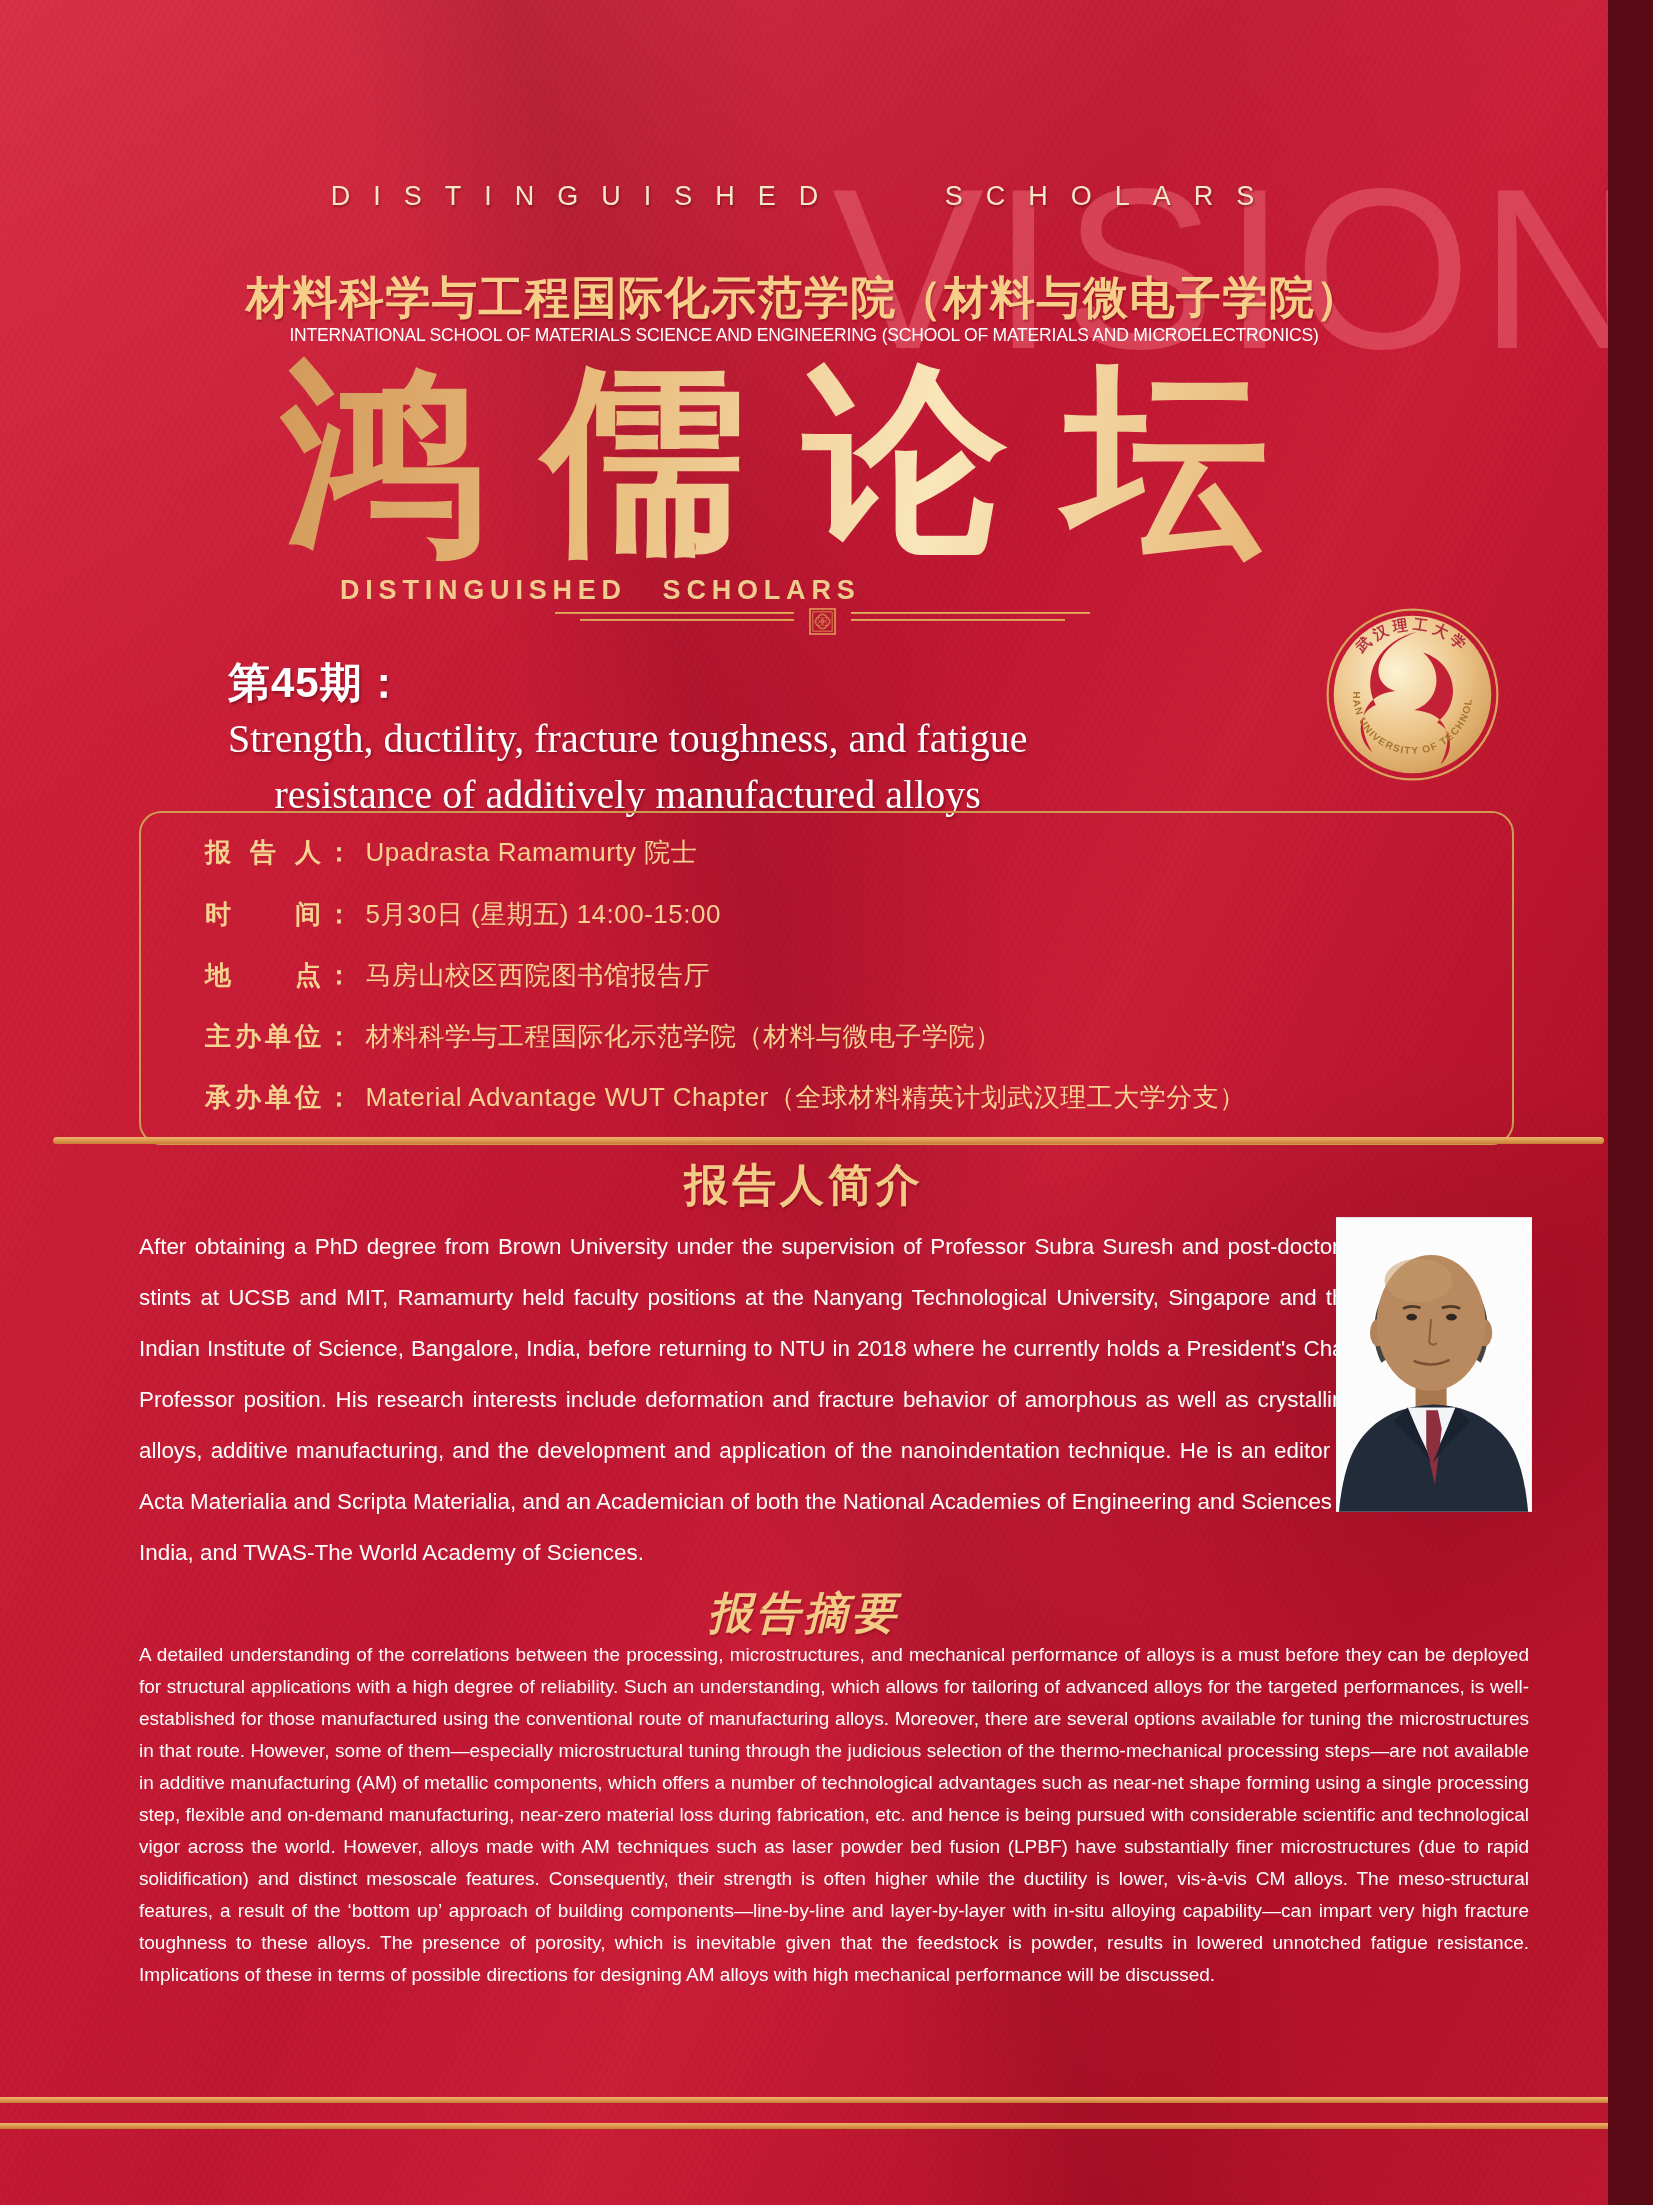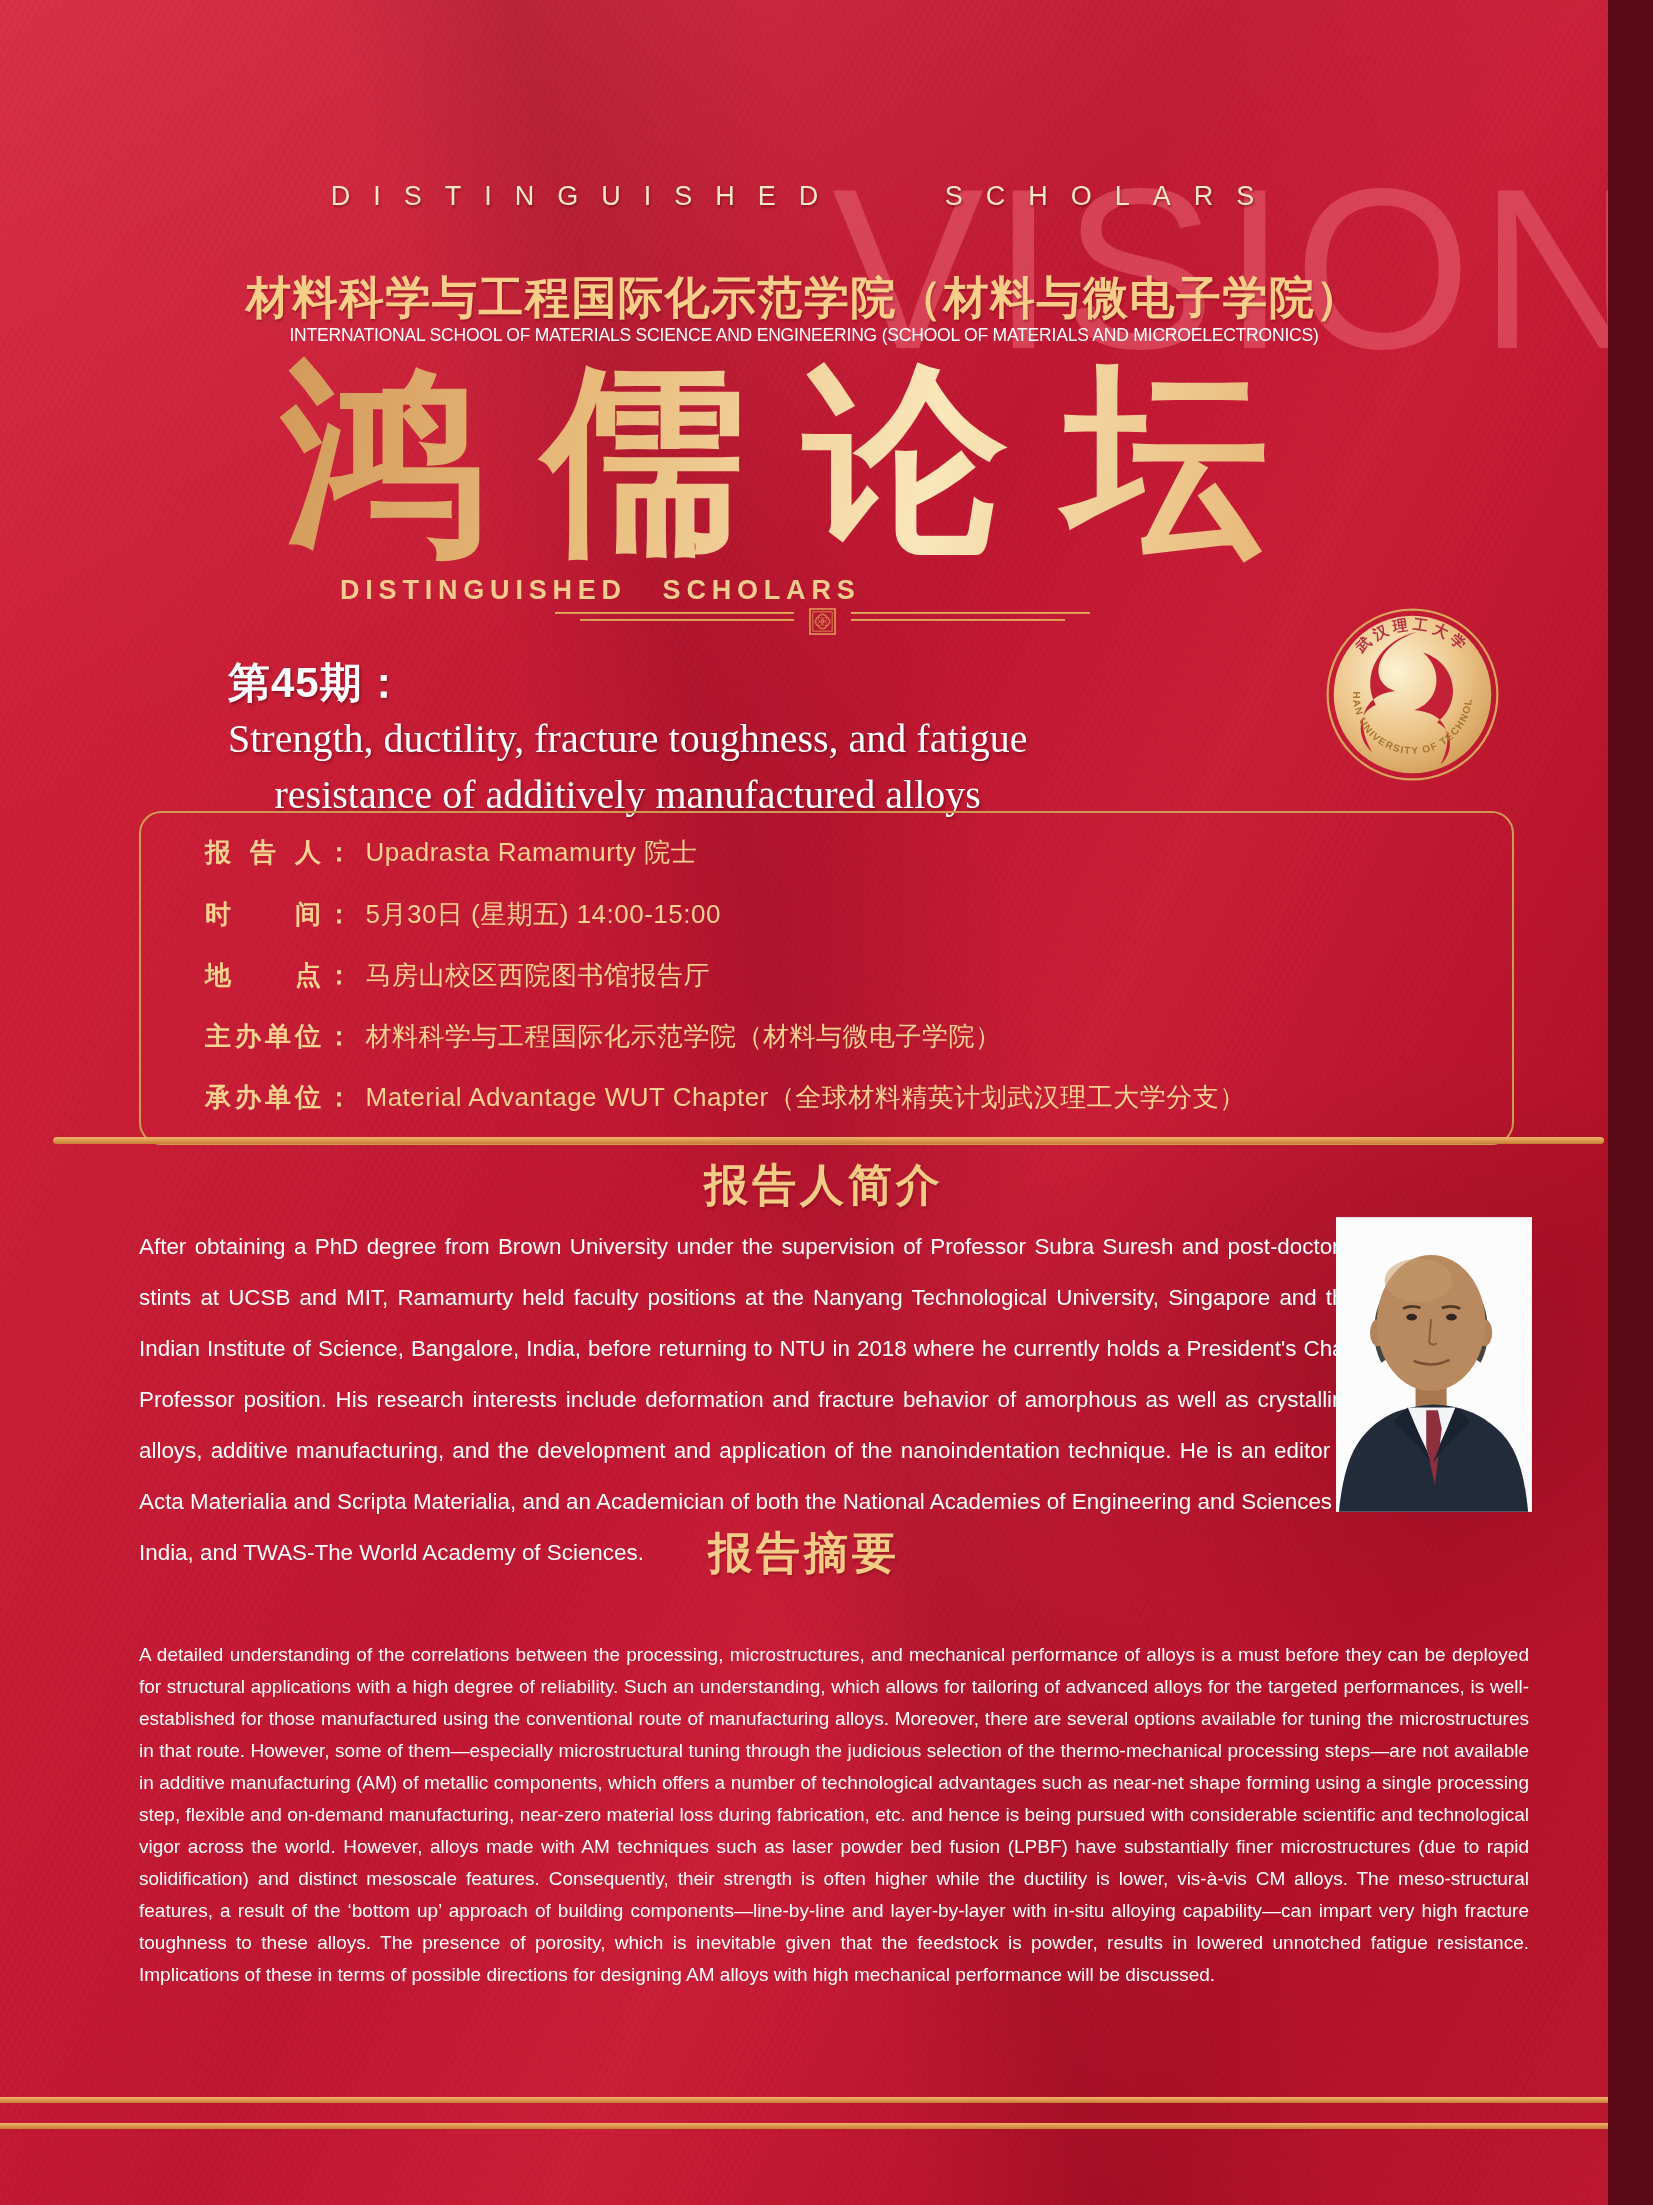--- a/index.html
+++ b/index.html
@@ -81,22 +81,22 @@
   .info-value{font-weight:500;letter-spacing:0.5px;}
   .accent-line{
     position:absolute;left:53px;top:1137px;width:1551px;height:7.3px;border-radius:3.9px;
     background:linear-gradient(180deg,#f2b36b,#c67f35);
   }
   .sec-heading{
     position:absolute;left:0;width:100%;text-align:center;
     font-size:44px;font-weight:700;letter-spacing:3.9px;color:#f2cc87;
     text-shadow:1px 1.5px 2.4px rgba(90,10,10,.35);
   }
-  .h-speaker{top:1156px;padding-left:20px;}
-  .h-abstract{top:1524px;}
+  .h-speaker{top:1156px;}
+  .h-abstract{top:1584px;font-style:italic;}
   .bio{
     position:absolute;left:139px;top:1221px;width:1218px;
     font-size:22.4px;line-height:51px;color:#ffffff;
     text-align:justify;font-weight:400;
   }
   .photo{position:absolute;left:1336px;top:1217px;width:196px;height:295px;}
   .abstract{
     position:absolute;left:139px;top:1639px;width:1390px;
     font-size:19px;line-height:32px;color:#ffffff;
     text-align:justify;font-weight:400;

